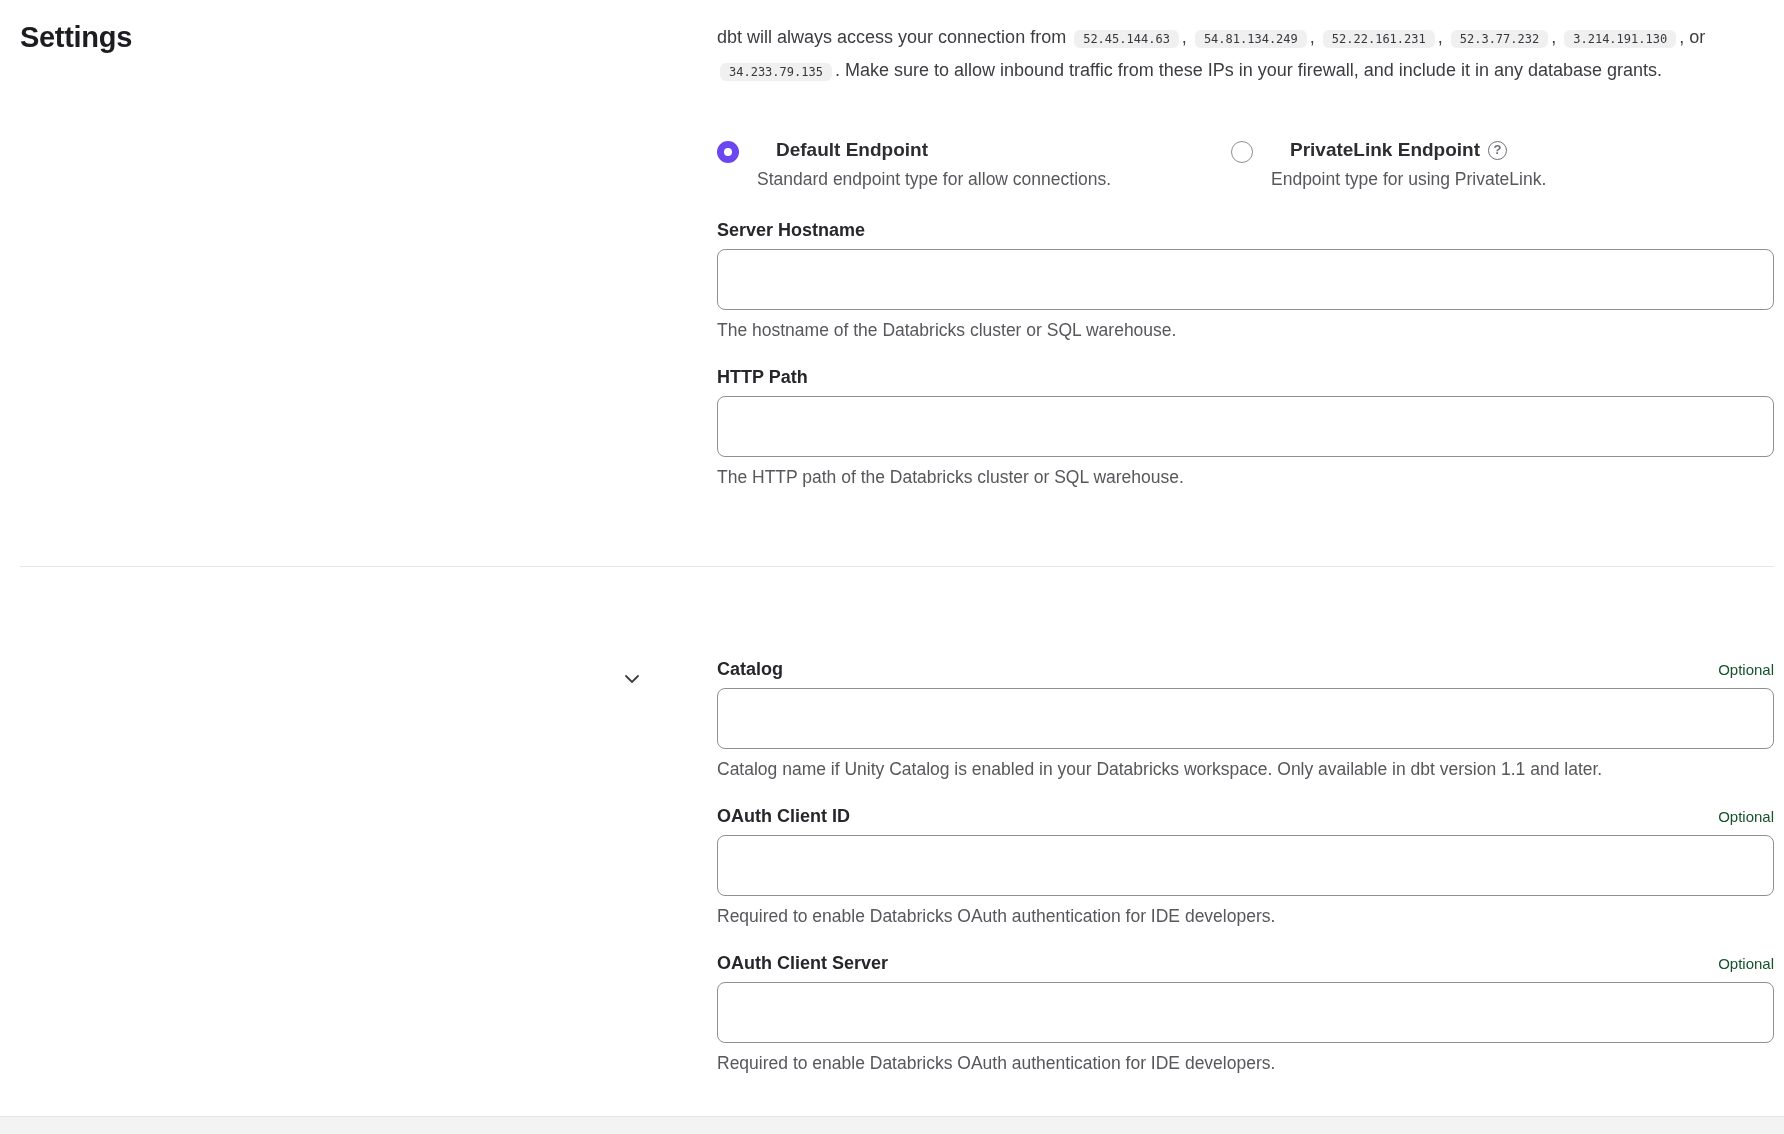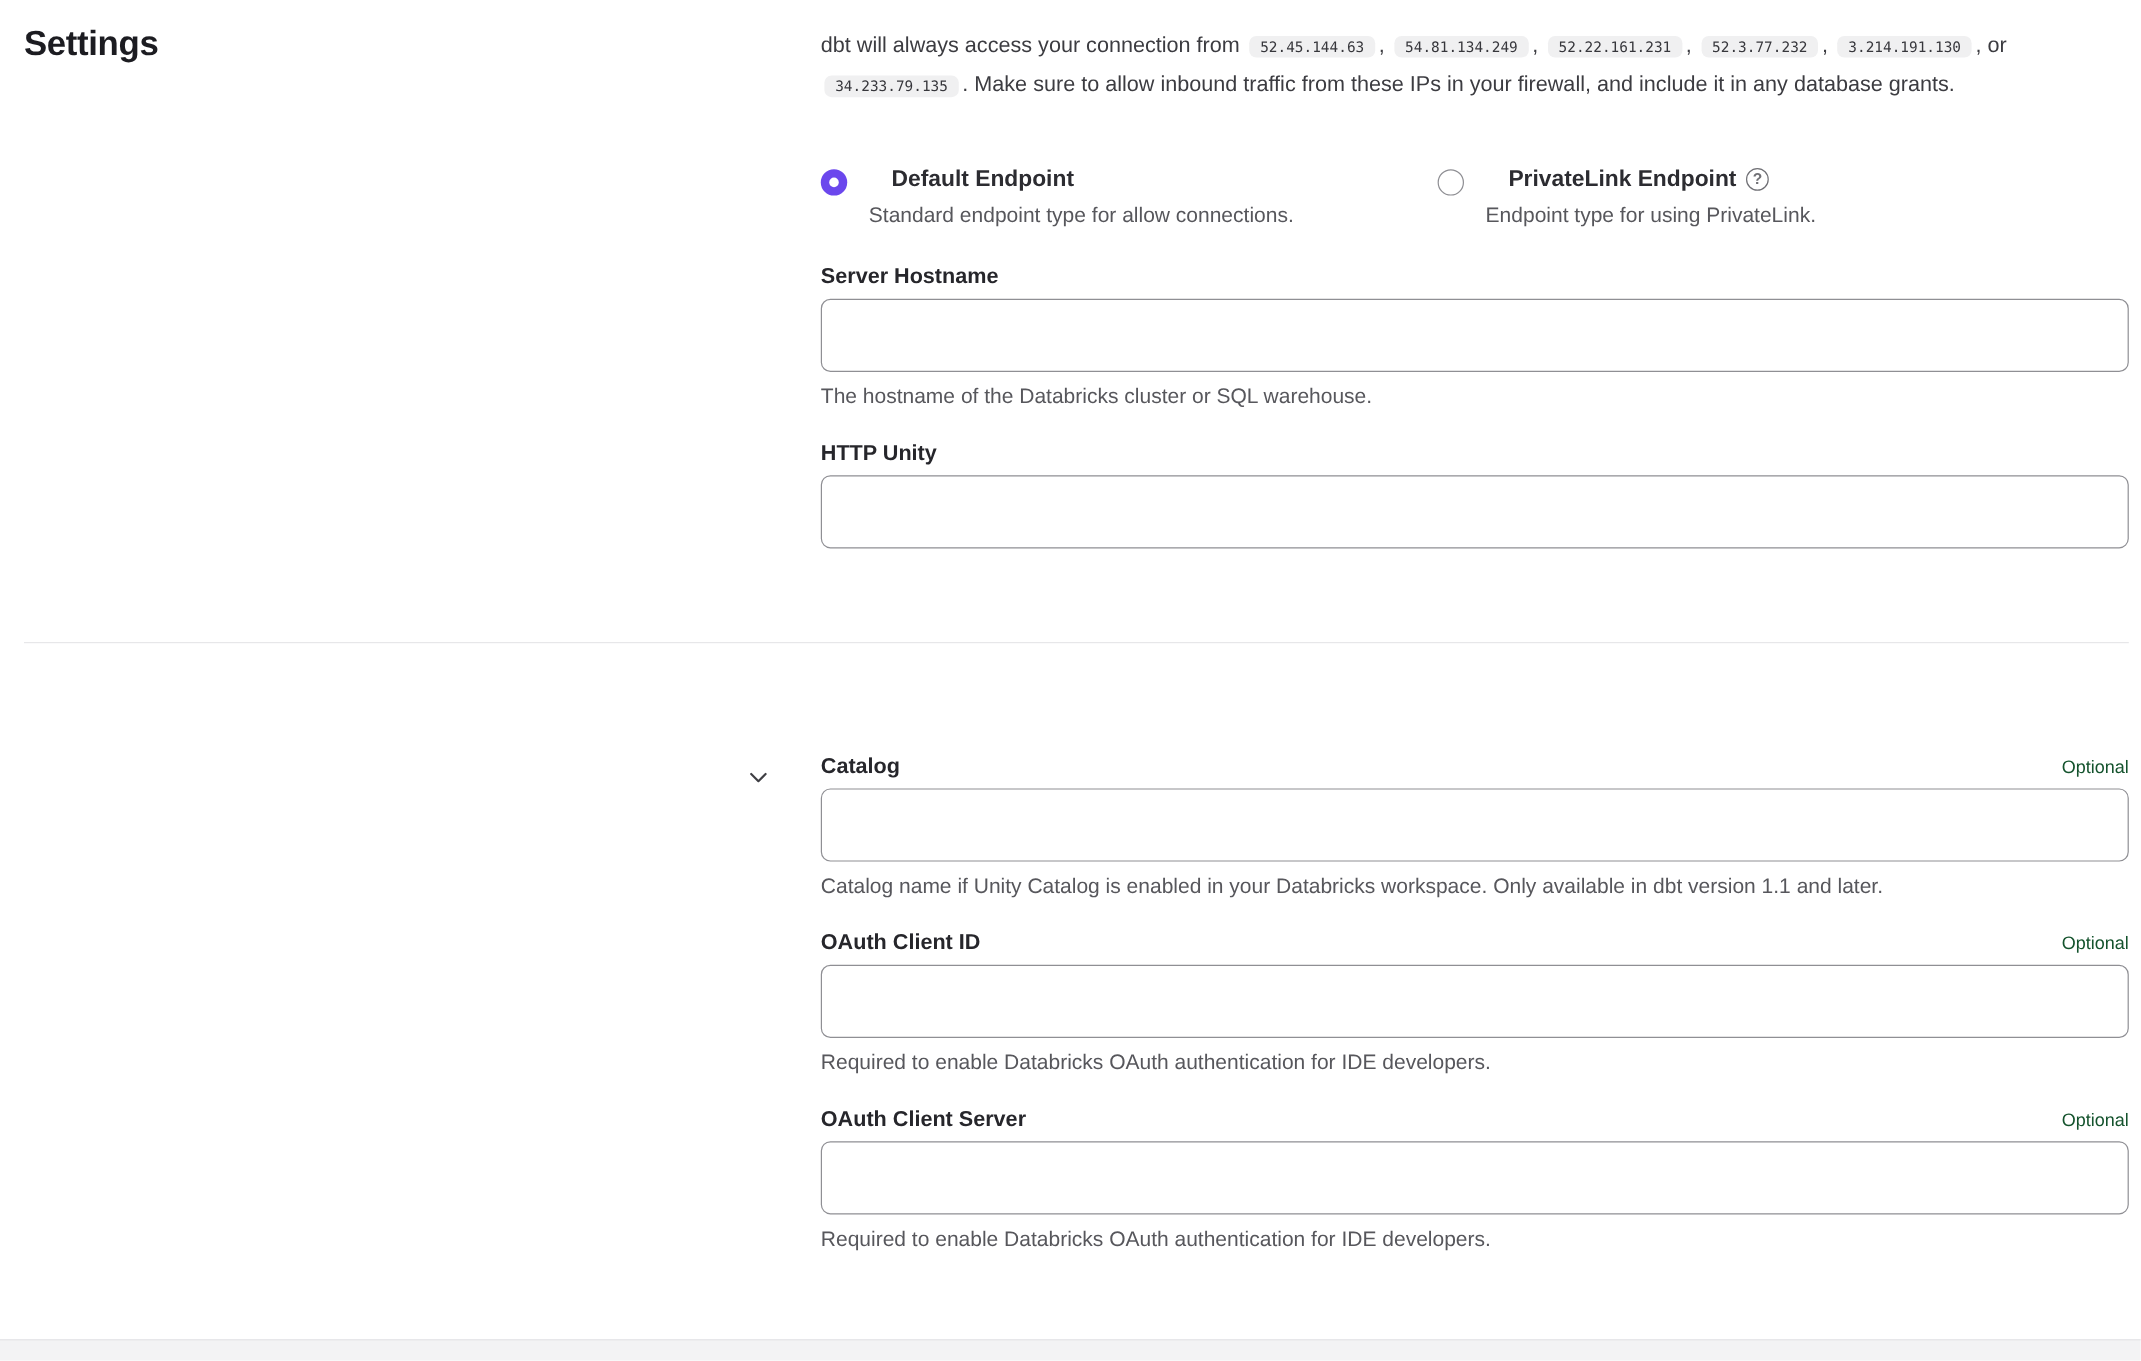--- a/index.html
+++ b/index.html
@@ -6,20 +6,21 @@
   html,body { margin:0; padding:0; }
   body {
     width:1784px; height:1134px; overflow:hidden; position:relative;
     background:#ffffff; color:#2a2a2e;
     font-family:"Liberation Sans", sans-serif;
     --accent:#6B47ED;
   }
   .section {
     display:grid; grid-template-columns:664px 1fr;
     padding:0 10px 0 20px;
+    gap:33px;
   }
   .section--settings { padding-top:20px; }
   .section--optional { padding-top:78px; }
   h1.sec-title {
     margin:0; font-size:29px; line-height:34px; font-weight:700;
     color:#1c1c21; letter-spacing:-0.3px;
   }
   .sec-subtitle { font-size:18px; color:#3f3f44; margin-top:8px; }
   .left-cell { position:relative; }
   .chevron-btn {
@@ -114,23 +115,24 @@
     <div class="field first-field-offset">
       <div class="field-header">
         <span class="field-label">Server Hostname</span>
       </div>
       <input class="text-input" type="text" value="" style="">
       <div class="help-text">The hostname of the Databricks cluster or SQL warehouse.</div>
     </div>
 
     <div class="field">
       <div class="field-header">
-        <span class="field-label">HTTP Unity</span>
+        <span class="field-label">HTTP Path</span>
       </div>
       <input class="text-input" type="text" value="" style="">
+      <div class="help-text">The HTTP path of the Databricks cluster or SQL warehouse.</div>
     </div>
   </div>
 </section>
 
 <hr class="divider">
 
 <section class="section section--optional">
   <div class="left-cell">
     <button class="chevron-btn">
       <svg width="20" height="20" viewBox="0 0 20 20" fill="none">

